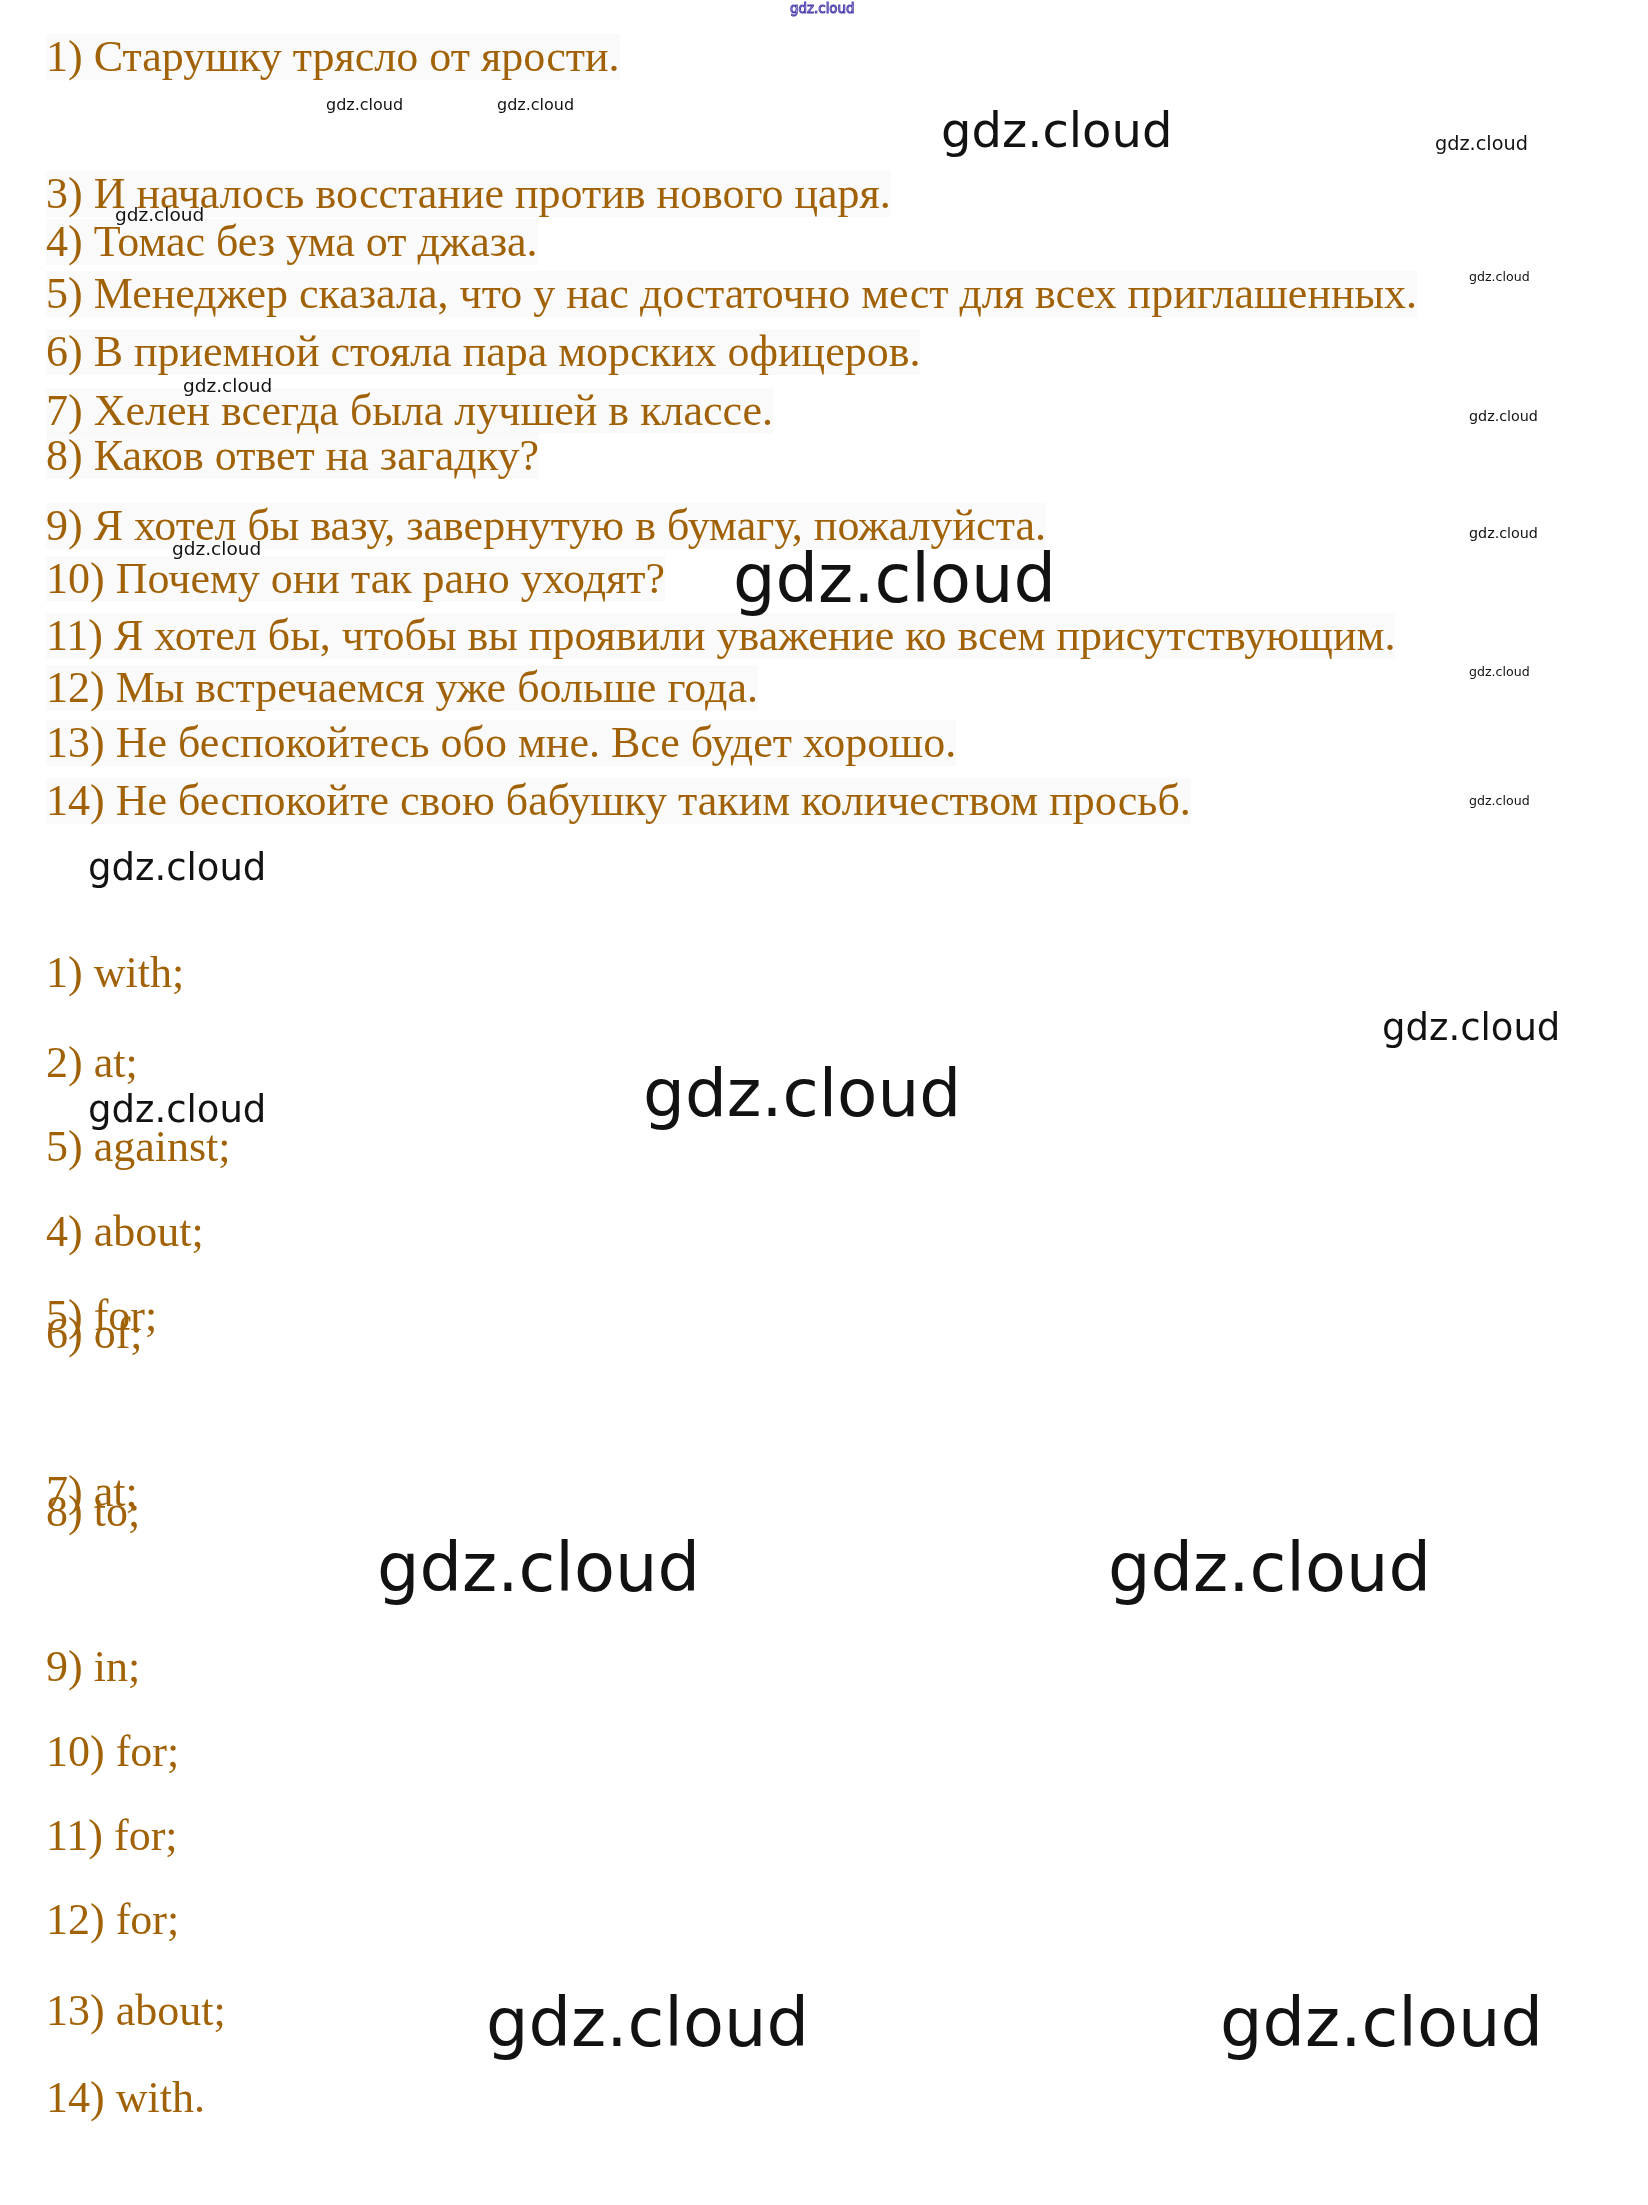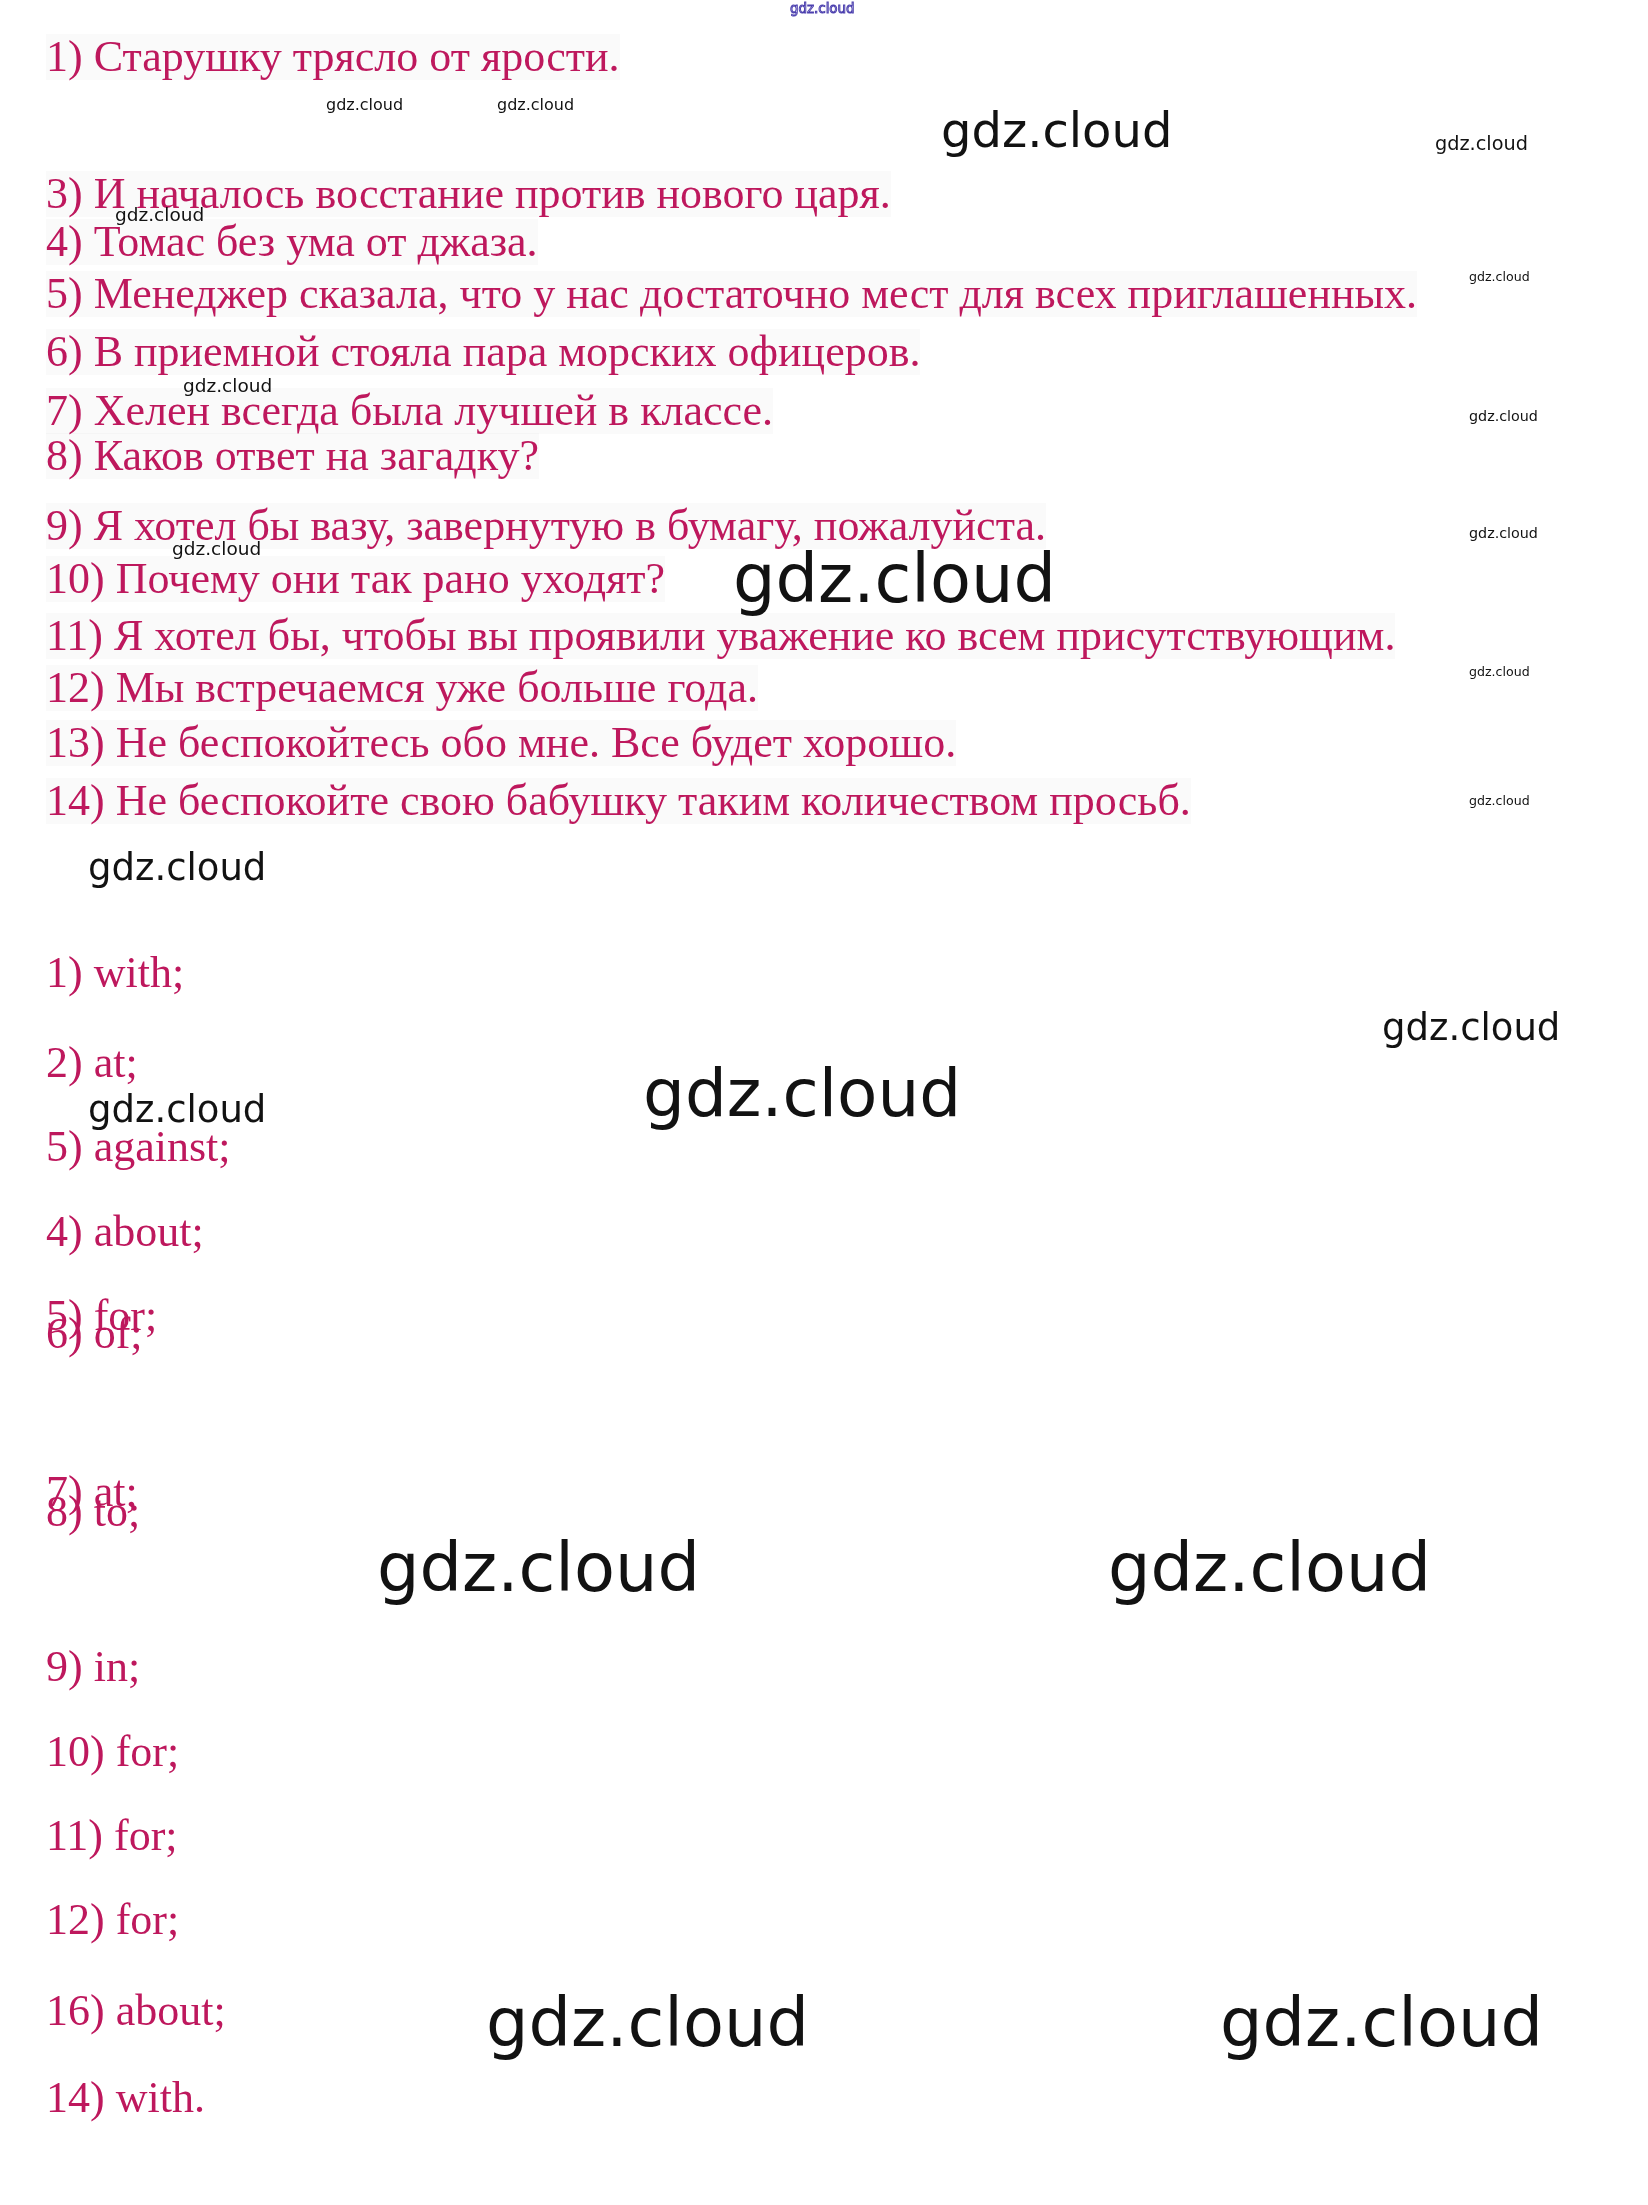--- a/index.html
+++ b/index.html
@@ -15,21 +15,21 @@
     overflow: hidden;
     font-family: "Liberation Serif", "DejaVu Serif", serif;
   }
   
   .txt-line {
     position: absolute;
     left: 46px;
     font-family: "Liberation Serif", "DejaVu Serif", serif;
     font-size: 44px;
     line-height: 1.05;
-    color: #be185d;
+    color: #a16207;
     white-space: nowrap;
     letter-spacing: 0px;
   }
   .ru-line {
     background: rgba(0,0,0,0.018); 
   }
   
   .wm {
     position: absolute;
     font-family: "DejaVu Sans", "Liberation Sans", sans-serif;
@@ -70,21 +70,21 @@
   <div class="txt-line" style="top:1124px">5) against;</div>
   <div class="txt-line" style="top:1209px">4) about;</div>
   <div class="txt-line" style="top:1293px">5) for;</div>
   <div class="txt-line" style="top:1311px">6) of;</div>
   <div class="txt-line" style="top:1469px">7) at;</div>
   <div class="txt-line" style="top:1489px">8) to;</div>
   <div class="txt-line" style="top:1644px">9) in;</div>
   <div class="txt-line" style="top:1729px">10) for;</div>
   <div class="txt-line" style="top:1813px">11) for;</div>
   <div class="txt-line" style="top:1897px">12) for;</div>
-  <div class="txt-line" style="top:1988px">16) about;</div>
+  <div class="txt-line" style="top:1988px">13) about;</div>
   <div class="txt-line" style="top:2075px">14) with.</div>
 
   <div class="wm wm-outline" style="left:790px;  top:1.7px;    font-size:13.4px">gdz.cloud</div>
 
   <div class="wm" style="left:326px;  top:97px;  font-size:16px">gdz.cloud</div>
   <div class="wm" style="left:497px;  top:97px;  font-size:16px">gdz.cloud</div>
   <div class="wm" style="left:941px; top:106px;  font-size:48px">gdz.cloud</div>
   <div class="wm" style="left:1435px; top:134px;  font-size:19.3px">gdz.cloud</div>
 
   <div class="wm" style="left:115px;  top:206px;  font-size:18.5px">gdz.cloud</div>

